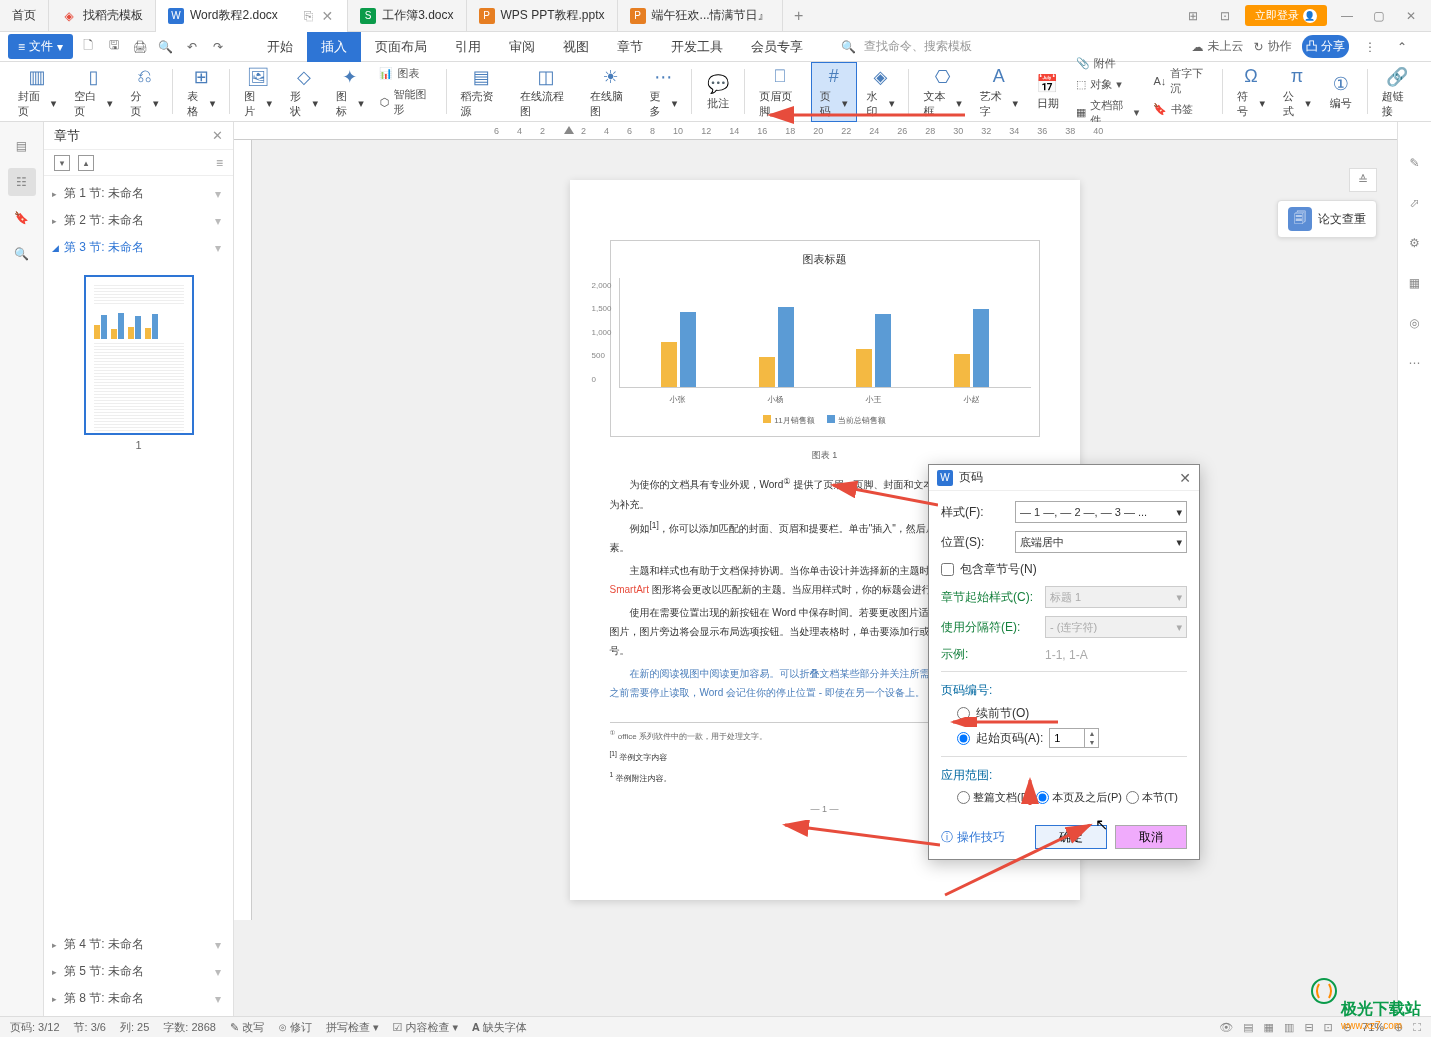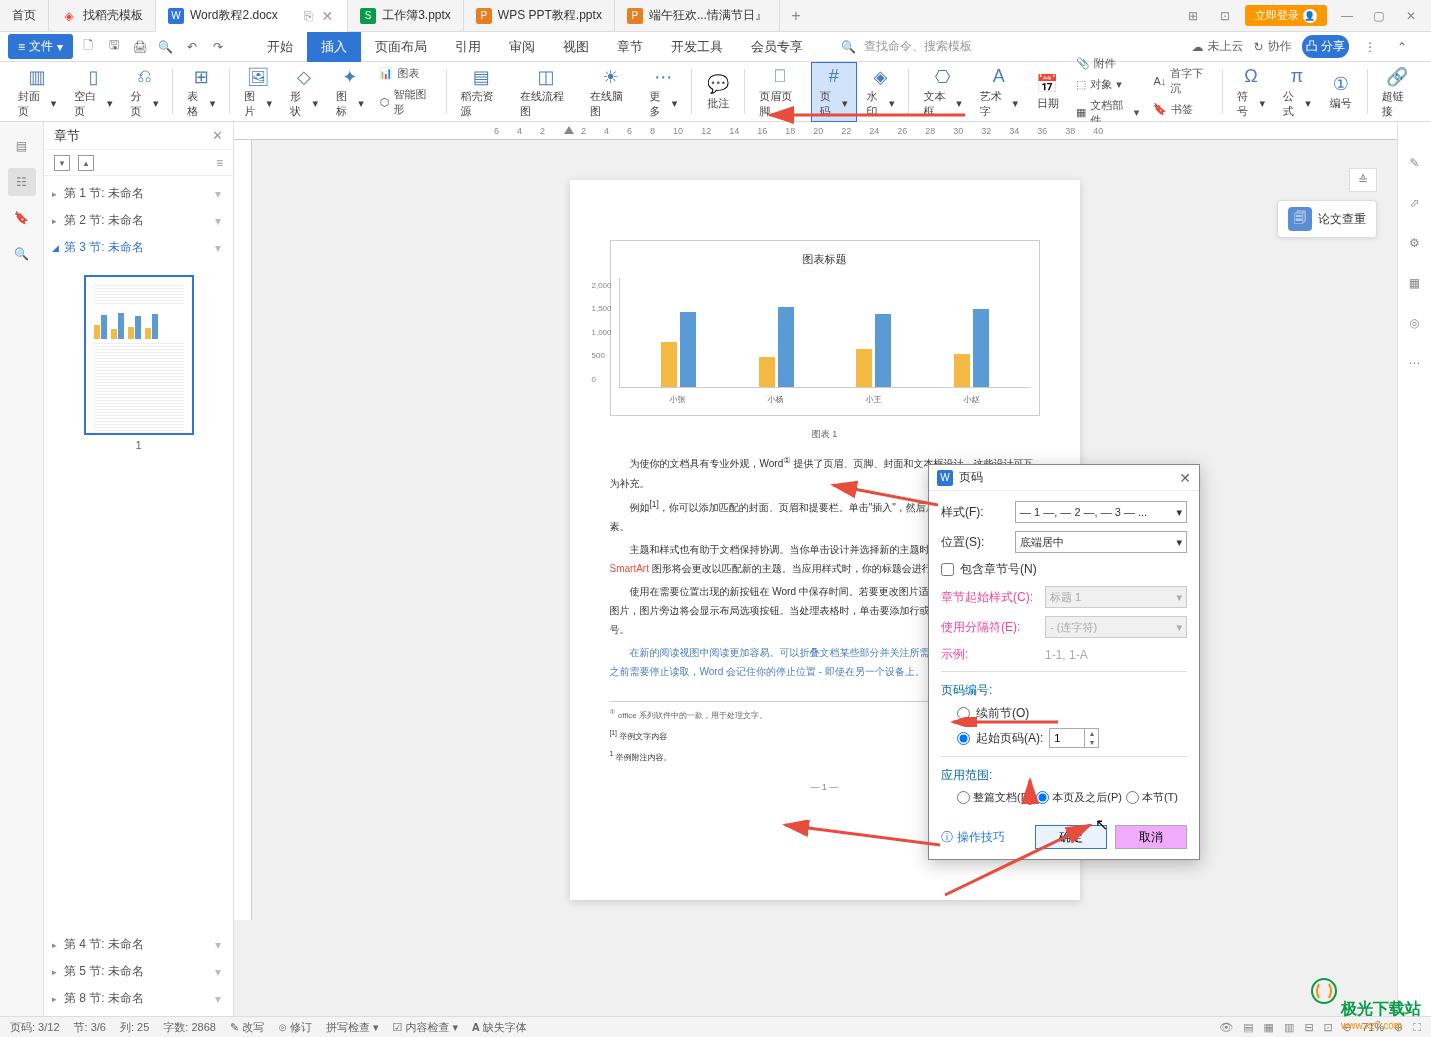--- a/index.html
+++ b/index.html
@@ -88,21 +88,21 @@
 .rr-btn { width: 22px; height: 22px; display: flex; align-items: center; justify-content: center; color: #888; cursor: pointer; }
 
 
 .dialog { position: absolute; left: 928px; top: 464px; width: 272px; background: #fff; border: 1px solid #888; box-shadow: 0 4px 16px rgba(0,0,0,0.25); }
 .dialog-title { height: 26px; display: flex; align-items: center; padding: 0 8px; font-size: 12px; border-bottom: 1px solid #eee; }
 .dialog-title-icon { width: 16px; height: 16px; background: #2e75d5; color: #fff; display: flex; align-items: center; justify-content: center; font-size: 10px; border-radius: 2px; margin-right: 6px; }
 .dialog-close { margin-left: auto; color: #666; cursor: pointer; font-size: 14px; }
 .dialog-body { padding: 10px 12px; font-size: 12px; }
 .form-row { display: flex; align-items: center; margin-bottom: 8px; gap: 6px; }
 .form-label { width: 68px; color: #333; }
-.form-label.disabled { color: #ec4899; }
+.form-label.disabled { color: #15803d; }
 .form-select { flex: 1; height: 22px; border: 1px solid #aaa; background: #fff; padding: 0 4px; font-size: 11px; display: flex; align-items: center; justify-content: space-between; }
 .form-select.disabled { background: #f0f0f0; color: #aaa; border-color: #ccc; }
 .form-check { display: flex; align-items: center; gap: 6px; margin-bottom: 8px; }
 .form-check input { width: 13px; height: 13px; }
 .section-hdr { font-size: 12px; color: #0369a1; margin: 10px 0 6px; }
 .radio-row { display: flex; align-items: center; gap: 6px; margin-bottom: 6px; padding-left: 16px; }
 .radio-row input { width: 13px; height: 13px; }
 .spinner { width: 50px; height: 20px; border: 1px solid #aaa; display: flex; align-items: center; }
 .spinner input { width: 34px; border: none; padding: 0 4px; font-size: 11px; }
 .spinner-btns { display: flex; flex-direction: column; width: 14px; border-left: 1px solid #aaa; }
@@ -142,21 +142,21 @@
       <span>找稻壳模板</span>
     </div>
   <div class="tab active">
       <span class="tab-icon" style="background:#2e75d5;color:#fff;border-radius:2px;font-size:10px">W</span>
       <span>Word教程2.docx</span>
       <span style="margin-left:20px;color:#999">⎘</span>
       <span class="tab-close">✕</span>
     </div>
   <div class="tab">
       <span class="tab-icon" style="background:#0a9b4a;color:#fff;border-radius:2px;font-size:10px">S</span>
-      <span>工作簿3.pptx</span>
+      <span>工作簿3.docx</span>
     </div>
   <div class="tab">
       <span class="tab-icon" style="background:#e67e22;color:#fff;border-radius:2px;font-size:10px">P</span>
       <span>WPS PPT教程.pptx</span>
     </div>
   <div class="tab">
       <span class="tab-icon" style="background:#e67e22;color:#fff;border-radius:2px;font-size:10px">P</span>
       <span>端午狂欢...情满节日』</span>
     </div>
   <div class="tab-add">+</div>
@@ -472,20 +472,24 @@
                   <div class="bar" style="background: rgb(244, 185, 66); height: 32.5px;"></div>
                   <div class="bar" style="background: rgb(91, 155, 213); height: 77.5px;"></div>
                 </div>
               </div>
             <div style="display:flex;justify-content:space-around;padding:0 10px" id="chart-xlabels">
                 <div class="bar-label">小张</div>
                 <div class="bar-label">小杨</div>
                 <div class="bar-label">小王</div>
                 <div class="bar-label">小赵</div>
               </div>
+            <div class="chart-legend" id="chart-legend">
+                <div><span class="legend-sq" style="background:#f4b942"></span>11月销售额</div>
+                <div><span class="legend-sq" style="background:#5b9bd5"></span>当前总销售额</div>
+              </div>
           </div>
           <div class="fig-caption">图表 1</div>
           <p><span>为使你的文档具有专业外观，Word</span><sup>①</sup><span> 提供了页眉、页脚、封面和文本框设计，这些设计可互为补充。</span></p>
           <p><span>例如</span><sup>[1]</sup>，你可以添加匹配的封面、页眉和提要栏。单击"插入"，然后从不同库中选择所需元素。</p>
           <p>主题和样式也有助于文档保持协调。当你单击设计并选择新的主题时，图片、图表或 <span style="color:#e74c3c">SmartArt</span> 图形将会更改以匹配新的主题。当应用样式时，你的标题会进行更改以匹配新的主题。</p>
           <p>使用在需要位置出现的新按钮在 Word 中保存时间。若要更改图片适应文档的方式，请单击该图片，图片旁边将会显示布局选项按钮。当处理表格时，单击要添加行或列的位置，然后单击加号。</p>
           <p class="blue-text">在新的阅读视图中阅读更加容易。可以折叠文档某些部分并关注所需文本。如果在达到结尾处之前需要停止读取，Word 会记住你的停止位置 - 即使在另一个设备上。</p>
           <p class="footnote"><sup>①</sup> <span>office 系列软件中的一款，用于处理文字。</span></p>
           <p style="font-size:8px;text-indent:0"><sup>[1]</sup> <span>举例文字内容</span></p>
           <p style="font-size:8px;text-indent:0"><sup>1</sup> <span>举例附注内容。</span></p>

